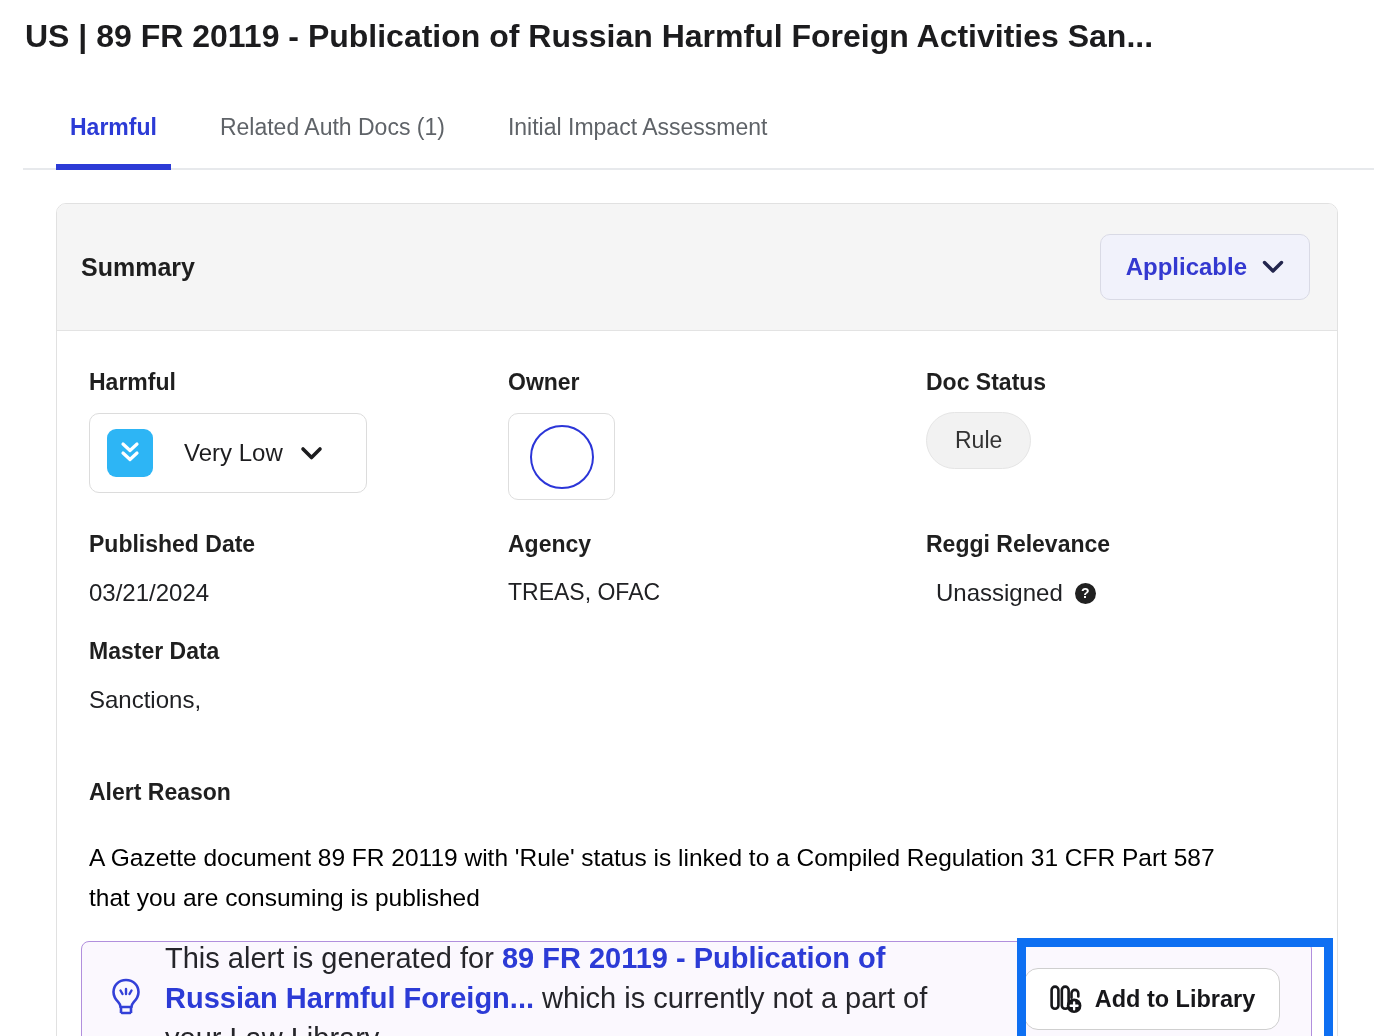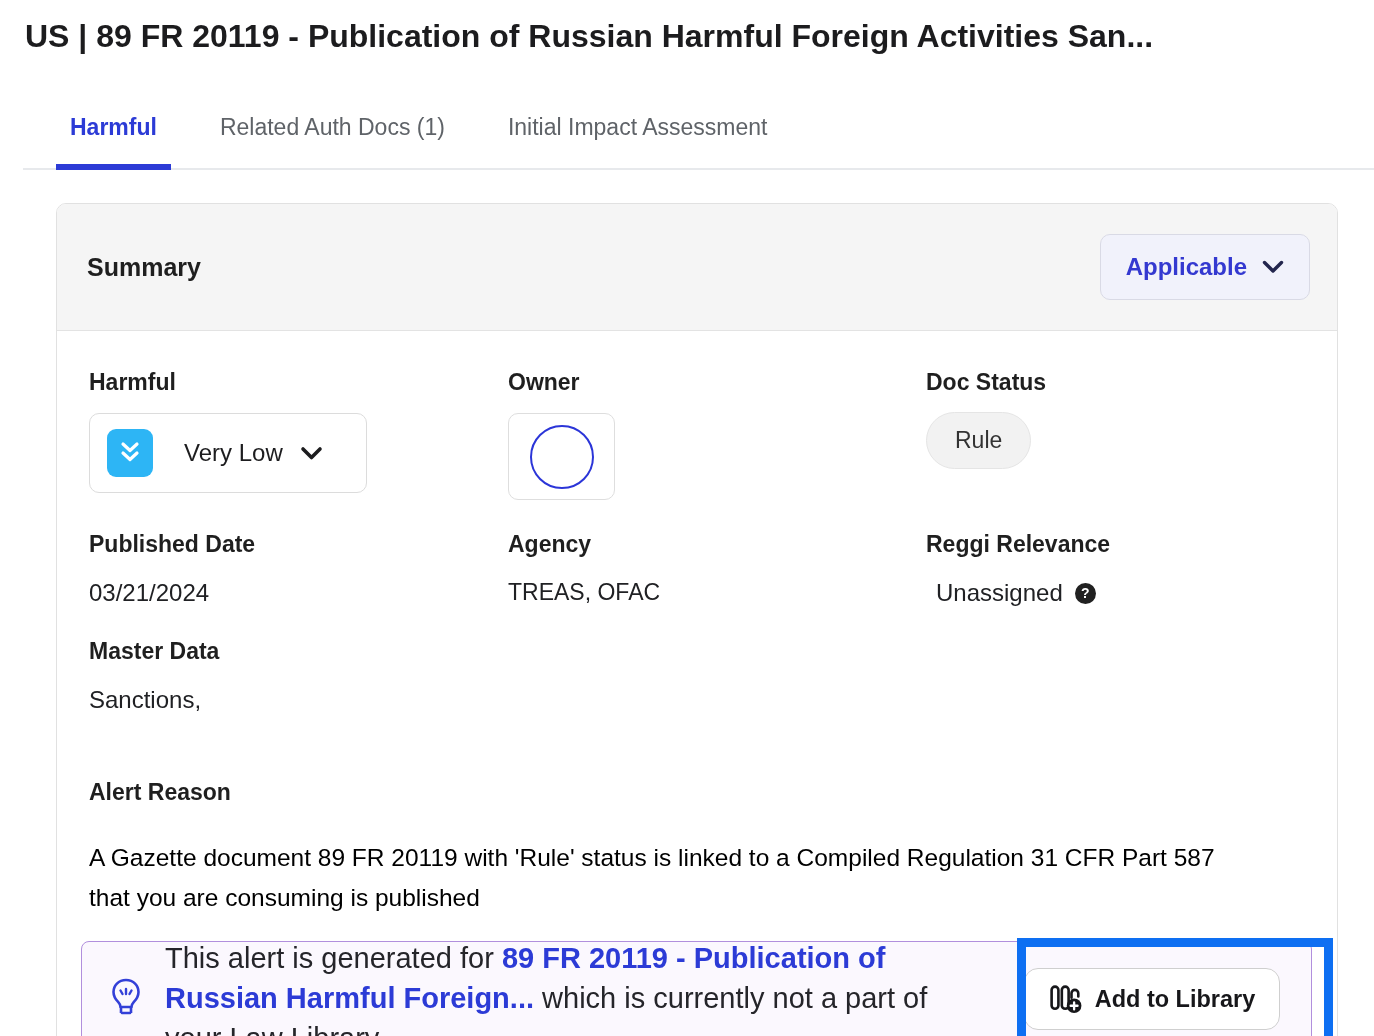--- a/index.html
+++ b/index.html
@@ -18,21 +18,21 @@
   .tab.active { color:#2c3bd6; font-weight:700; }
   .tab.active::after { content:""; position:absolute; left:0; right:0; bottom:-2px;
     height:6px; background:#2c3bd6; }
 
   
   .card { margin:33px 36px 0 56px; border:1.5px solid #e1e1e1; border-radius:10px;
     height:900px; background:#fff; overflow:hidden; }
   .card-header { height:127px; display:flex; align-items:center;
     justify-content:space-between; padding:0 27px 0 24px; background:#f5f5f5;
     border-bottom:1.5px solid #e3e3e3; }
-  .card-title { font-size:25px; font-weight:700; color:#1f1f1f;margin-left:6px; }
+  .card-title { font-size:25px; font-weight:700; color:#1f1f1f; }
   .status-btn { display:flex; align-items:center; gap:15px; height:66px;
     padding:16px 25px; background:#f1f2fb; border:1.5px solid #d9dae5;
     border-radius:10px; cursor:pointer; }
   .status-btn .lbl { font-size:24px; font-weight:700; color:#3439d0; }
 
   .card-body { padding:38px 0 0 32px; }
 
   .grid-row { display:grid; grid-template-columns:419px 418px auto; }
   .f-label { font-size:23px; font-weight:700; color:#1f1f1f; }
   .f-value { font-size:24px; color:#202124; margin-top:21px; }

